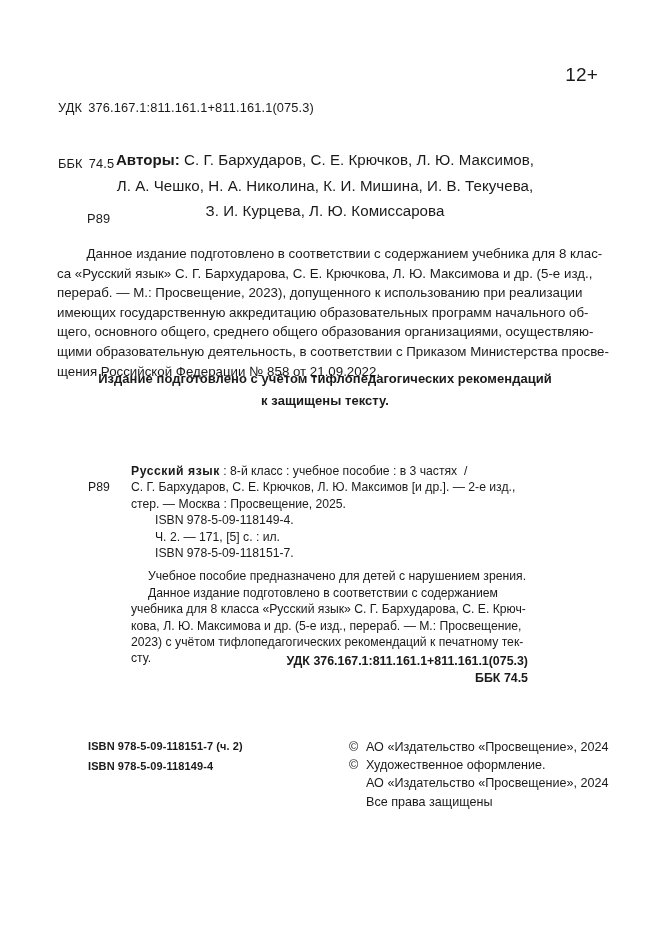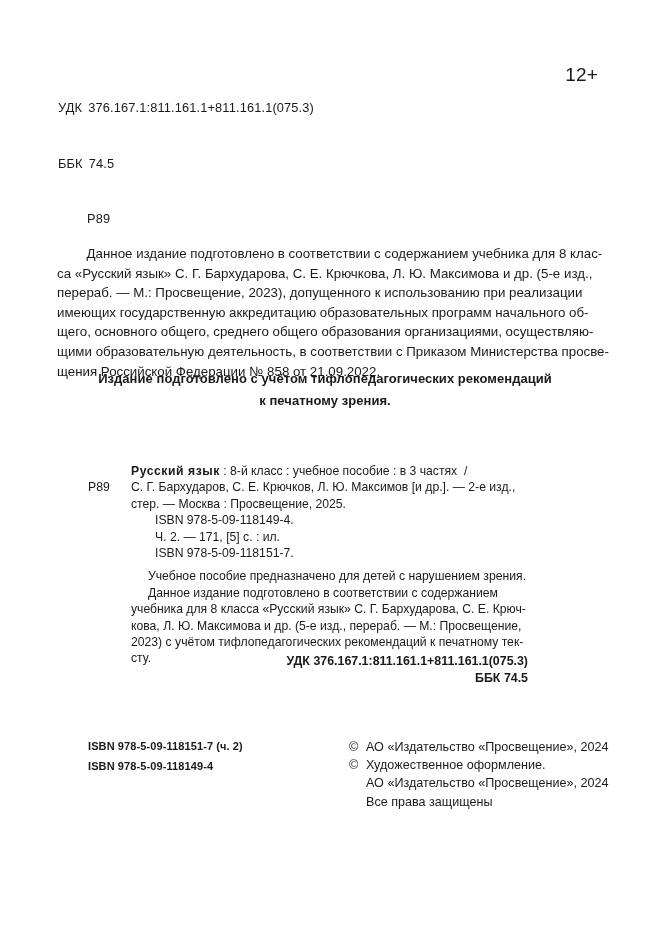--- a/index.html
+++ b/index.html
@@ -163,34 +163,39 @@
 <div class="page">
 
   <div class="class-block">
     <span class="class-row"><span class="class-label">УДК</span><span class="class-val">376.167.1:811.161.1+811.161.1(075.3)</span></span>
     <span class="class-row"><span class="class-label">ББК</span><span class="class-val">74.5</span></span>
     <span class="class-row-indent">Р89</span>
   </div>
 
   <div class="age-rating">12+</div>
 
+  <div class="authors">
+    <span class="line"><span class="lead">Авторы:</span><span> С. Г. Бархударов, С. Е. Крючков, Л. Ю. Максимов,</span></span>
+    <span class="line">Л. А. Чешко, Н. А. Николина, К. И. Мишина, И. В. Текучева,</span>
+    <span class="line">З. И. Курцева, Л. Ю. Комиссарова</span>
+  </div>
 
   <div class="intro">
     <span class="ln">        Данное издание подготовлено в соответствии с содержанием учебника для 8 клас-</span>
     <span class="ln">са «Русский язык» С. Г. Бархударова, С. Е. Крючкова, Л. Ю. Максимова и др. (5-е изд.,</span>
     <span class="ln">перераб. — М.: Просвещение, 2023), допущенного к использованию при реализации</span>
     <span class="ln">имеющих государственную аккредитацию образовательных программ начального об-</span>
     <span class="ln">щего, основного общего, среднего общего образования организациями, осуществляю-</span>
     <span class="ln">щими образовательную деятельность, в соответствии с Приказом Министерства просве-</span>
     <span class="ln">щения Российской Федерации № 858 от 21.09.2022.</span>
   </div>
 
   <div class="notice">
     <span class="line">Издание подготовлено с учётом тифлопедагогических рекомендаций</span>
-    <span class="line">к печатному зрения.</span>
+    <span class="line">к защищены тексту.</span>
   </div>
 
   <div class="cip">
     <span class="marker">Р89</span>
     <div class="body">
       <span class="ln"><b class="title">Русский язык</b><span> : 8-й класс : учебное пособие : в 3 частях  /</span></span>
       <span class="ln">С. Г. Бархударов, С. Е. Крючков, Л. Ю. Максимов [и др.]. — 2-е изд.,</span>
       <span class="ln">стер. — Москва : Просвещение, 2025.</span>
       <span class="ln ind">ISBN 978-5-09-118149-4.</span>
       <span class="ln ind">Ч. 2. — 171, [5] с. : ил.</span>

